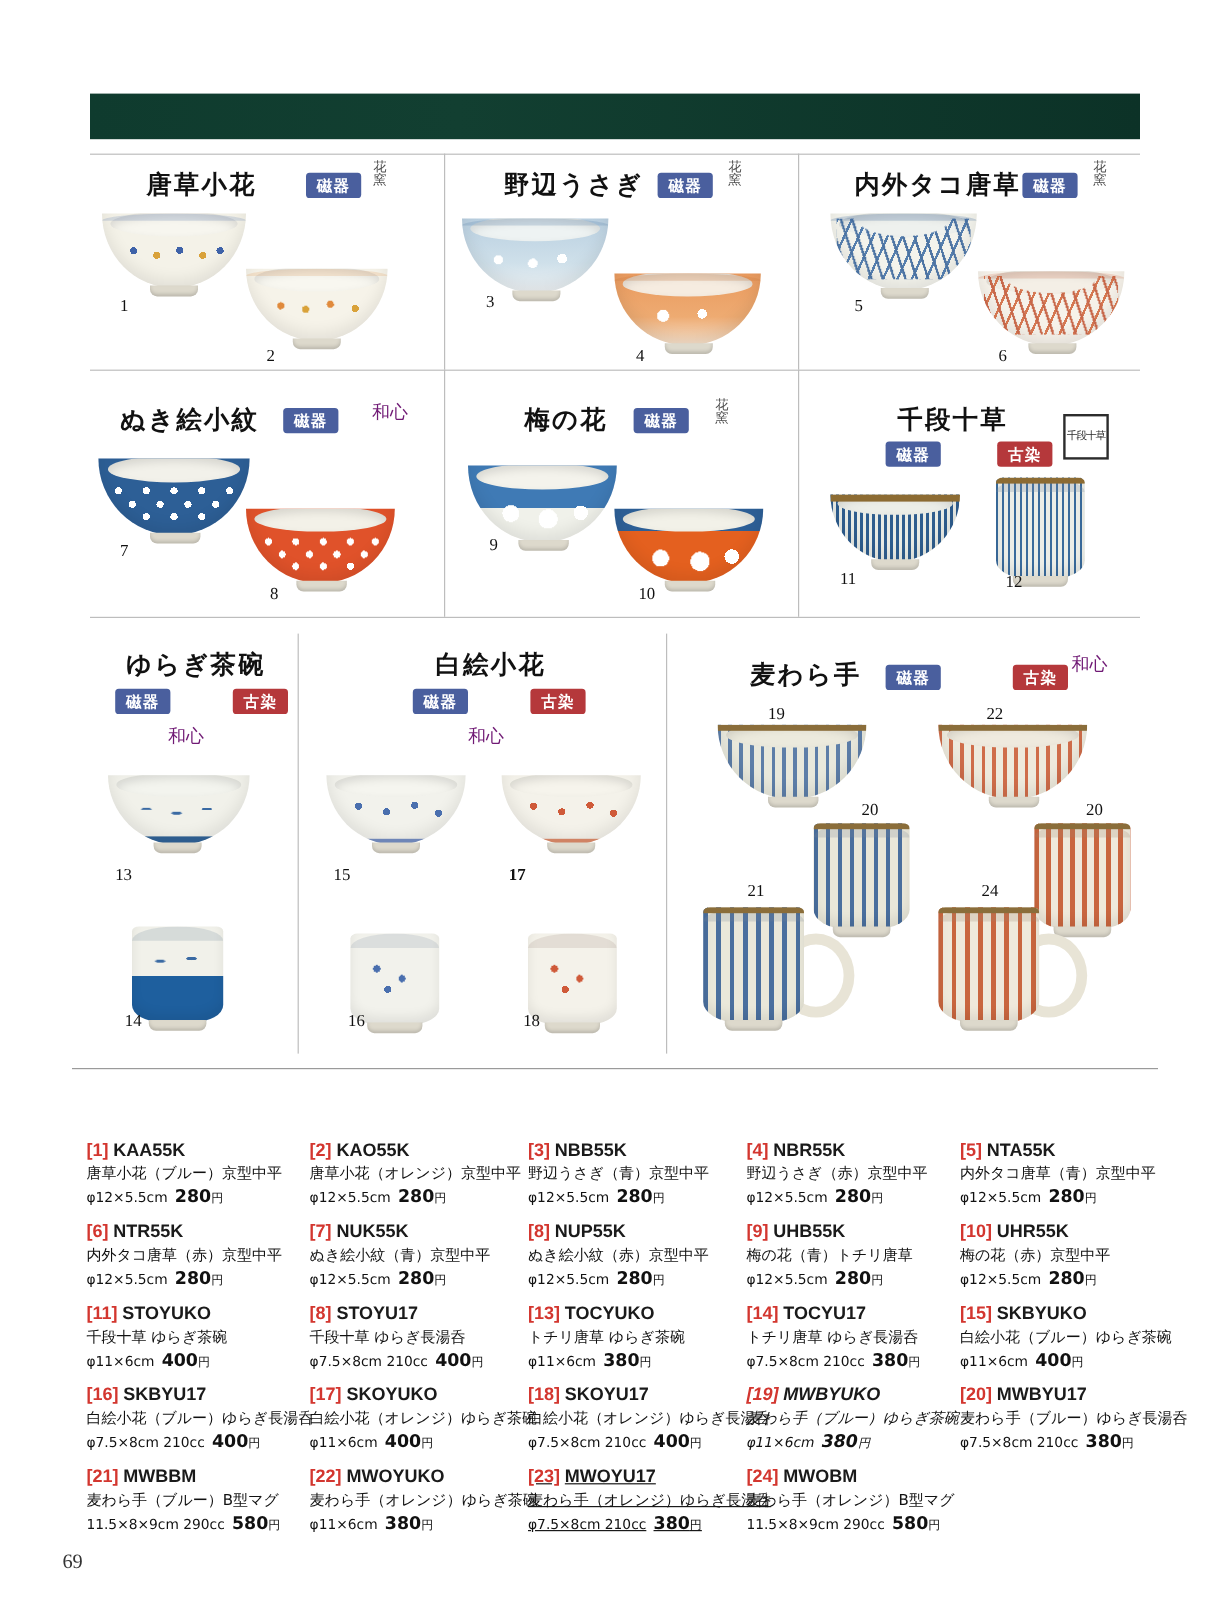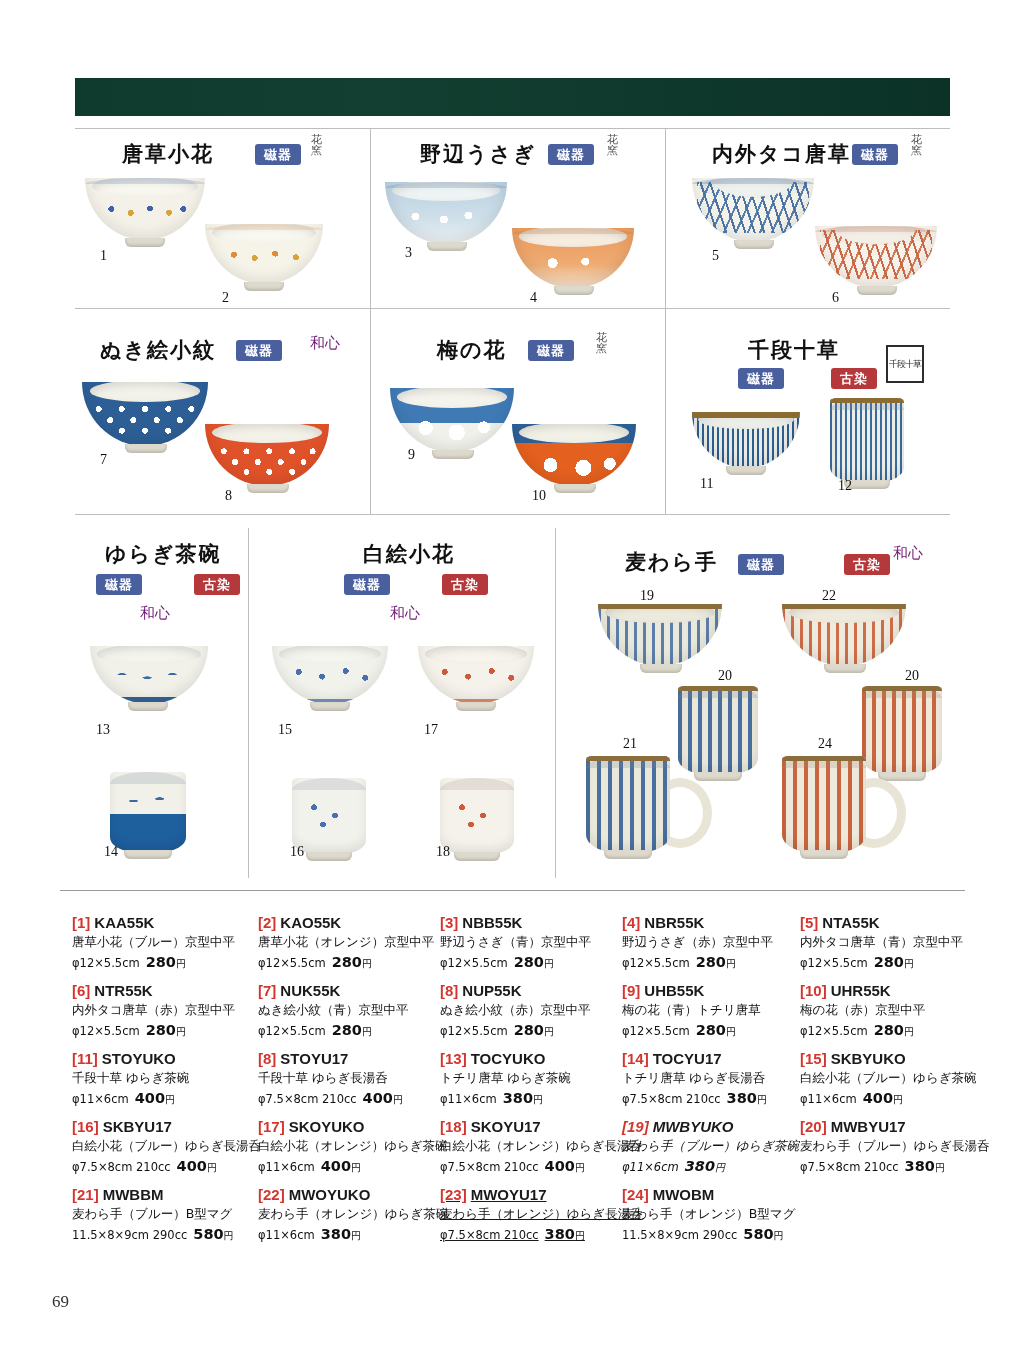--- a/index.html
+++ b/index.html
@@ -170,21 +170,21 @@
     border-radius: 50%;
     background: transparent;
   }
   .list-sep {
     position: absolute;
     left: 60px;
     width: 905px;
     height: 1px;
     background: #9a9a9a;
   }
-  .entry { position: absolute; }
+  .entry { position: absolute; margin-top: 36px; }
   .entry .code {
     font-size: 15px;
     font-weight: bold;
     white-space: nowrap;
     font-family: "Liberation Sans", sans-serif;
   }
   .entry .code .idx { color: #d3362f; margin-right: 4px; }
   .entry .desc {
     font-size: 12.5px;
     margin-top: 3px;
@@ -522,21 +522,21 @@
       <div style="position:absolute;left:8%;top:28%;width:84%;height:48%;
           background:
             radial-gradient(circle at 18% 35%, #cf5a39 0 3px, transparent 3px),
             radial-gradient(circle at 42% 52%, #cf5a39 0 3px, transparent 3px),
             radial-gradient(circle at 66% 32%, #cf5a39 0 3px, transparent 3px),
             radial-gradient(circle at 86% 56%, #cf5a39 0 3px, transparent 3px);"></div>
       <div style="position:absolute;left:0;bottom:0;width:100%;height:5px;background:#d08364;"></div>
     </div>
     <div class="foot" style="left:38px; top:56px; width:40px;"></div>
   </div>
-  <div class="num" style="left:424px; top:722px;">17</div>
+  <div class="num" style="left:424px; top:722px;font-weight:bold;">17</div>
 
   <div class="item" style="left:440px; top:778px;">
     <div class="cup" style="left:0; top:0; width:74px; height:76px; background:#f4f2ea;">
       <div class="lip" style="background:rgba(160,140,130,.2);"></div>
       <div style="position:absolute;left:10%;top:22%;width:80%;height:54%;
           background:
             radial-gradient(circle at 25% 30%, #cf5a39 0 3px, transparent 3px),
             radial-gradient(circle at 60% 50%, #cf5a39 0 3px, transparent 3px),
             radial-gradient(circle at 40% 72%, #cf5a39 0 3px, transparent 3px);"></div>
     </div>

